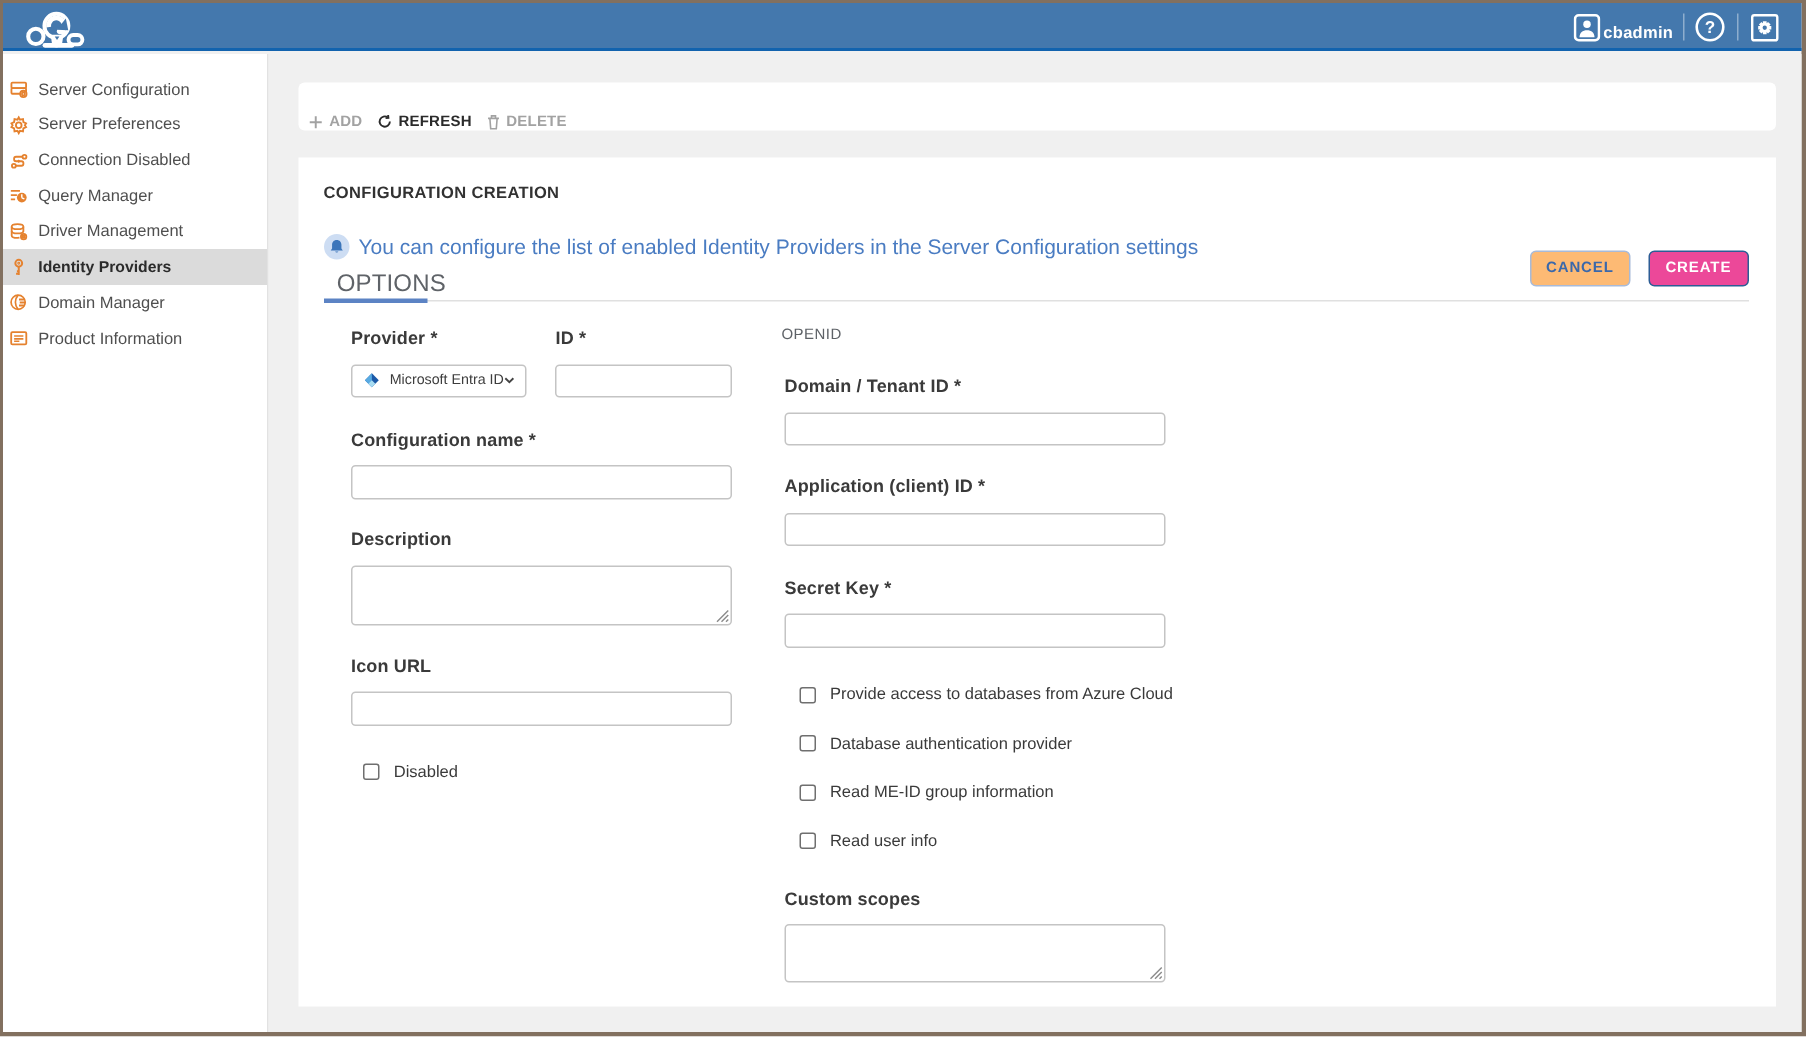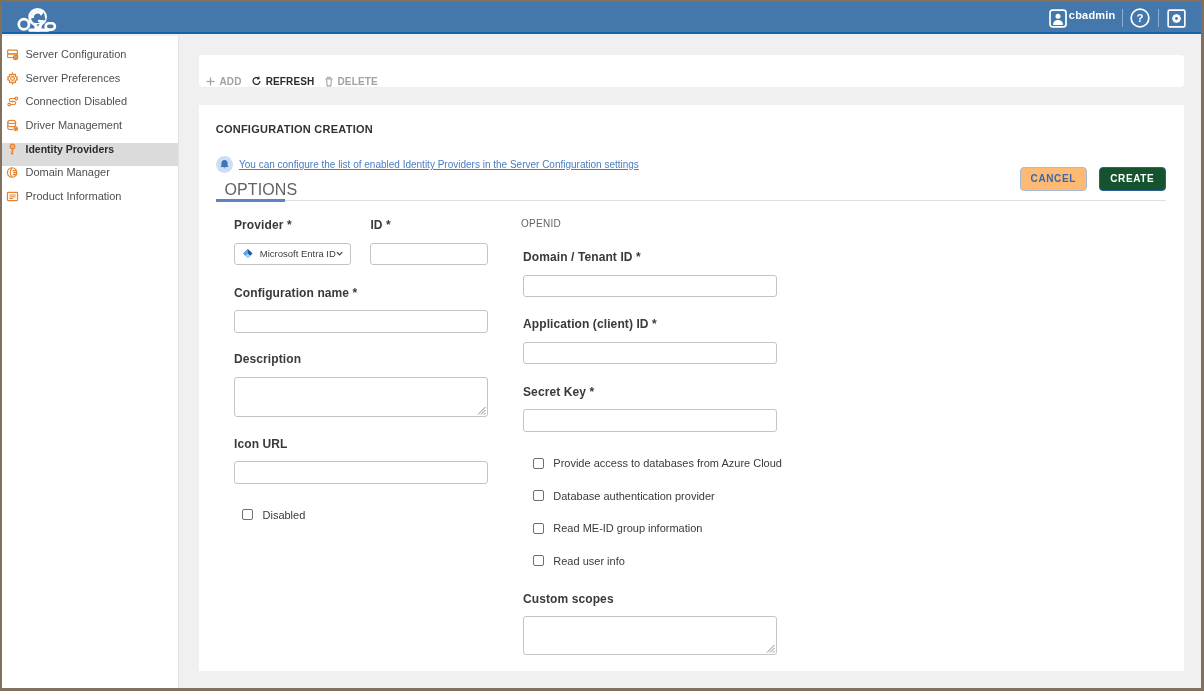--- a/index.html
+++ b/index.html
@@ -4,44 +4,44 @@
 <style>
 * { margin:0; padding:0; box-sizing:border-box; }
 html,body { width:1204px; height:691px; overflow:hidden; }
 body { font-family:"Liberation Sans", sans-serif; }
 .frame { width:1204px; height:691px; border:2px solid #82705f; border-right-width:3px; border-bottom-width:3px; background:#f0f0f0; position:relative; }
 .topbar { position:absolute; left:0; top:0; width:100%; height:32px; background:#4478ad; border-bottom:2px solid #1263ae; }
 .logo { position:absolute; left:13.5px; top:3px; }
 .topright { position:absolute; right:15.5px; top:0; height:32px; display:flex; align-items:center; color:#fff; }
 .usrname { font-size:11px; font-weight:bold; color:#fff; margin-left:2px; letter-spacing:0.2px; }
 .sep { width:1px; height:18px; background:rgba(255,255,255,0.4); }
-.iconbtn { display:flex; align-items:flex-start; }
+.iconbtn { display:flex; align-items:flex-end; }
 .sidebar { position:absolute; left:0; top:34px; bottom:0; width:177px; background:#fff; border-right:1px solid #e2e2e2; padding-top:11.9px; }
-.sitem { height:23.7px; display:flex; align-items:flex-start; padding-left:4px; font-size:11px; color:#4f4f4f; }
+.sitem { height:23.7px; display:flex; align-items:center; padding-left:4px; font-size:11px; color:#4f4f4f; }
 .sitem svg { flex:0 0 13px; }
 .sitem .lbl { padding-left:6.5px; }
 .sitem.sel { background:#dbdbdb; color:#2b2b2b; font-weight:bold; font-size:10.5px; }
 .main { position:absolute; left:178px; top:34px; right:0; bottom:0; background:#f0f0f0; }
 .toolbar { position:absolute; left:18.5px; top:18.5px; width:985px; height:32px; background:#fff; border-radius:4px; display:flex; align-items:flex-end; padding-left:7.5px; }
 .tbtn { display:flex; align-items:center; font-size:10px; font-weight:bold; letter-spacing:0.15px; margin-right:10.5px; }
 .tbtn svg { margin-right:4.5px; }
 .tbtn.dis { color:#a2a2a2; }
 .tbtn.en { color:#2b2b2b; }
 .card { position:absolute; left:18.5px; top:68.5px; width:985px; height:566.5px; background:#fff; }
 .title { position:absolute; left:17.2px; top:19px; font-size:11px; line-height:11px; font-weight:bold; color:#323232; letter-spacing:0.25px; }
 .inforow { position:absolute; left:17px; top:51.4px; height:17px; display:flex; align-items:center; }
 .infocircle { width:17px; height:17px; border-radius:50%; background:#cdddf3; display:flex; align-items:center; justify-content:center; margin-right:6.5px; }
-.infotext { font-size:10px; color:#4a7cc2;text-decoration:underline; }
+.infotext { font-size:14px; color:#4a7cc2; }
 .tabtext { position:absolute; left:26px; top:80px; font-size:16px; line-height:10.5px; color:#5f6368; letter-spacing:0.1px; }
 .tabline { position:absolute; left:17.5px; top:94.7px; width:68.7px; height:2.5px; background:#5c83c4; z-index:2; }
 .grayline { position:absolute; left:17.5px; top:95.5px; width:950px; height:1px; background:#e0e0e0; }
 .btns { position:absolute; left:821px; top:62.5px; display:flex; gap:11.5px; }
 .btn { width:67.5px; height:23.5px; border-radius:4px; font-size:10px; font-weight:bold; letter-spacing:0.6px; display:flex; align-items:center; justify-content:center; }
 .btn.cancel { background:#fdba74; border:1px solid #a8bad8; color:#3a68ab; }
-.btn.create { background:#14532d; border:1px solid #2d5d95; color:#fff; }
+.btn.create { background:#ec4899; border:1px solid #2d5d95; color:#fff; }
 .col { position:absolute; }
 .colL { left:35.5px; top:114.9px; width:253.5px; }
 .colR { left:324.5px; top:114.4px; width:254px; }
 label.f { display:block; font-size:12px; font-weight:bold; color:#3a3a3a; line-height:12px; margin-bottom:11.2px; letter-spacing:0.1px; }
 .ibox { height:22.8px; border:1px solid #c4c4c4; border-radius:3px; background:#fff; }
 .tbox { height:40px; border:1px solid #c4c4c4; border-radius:3px; background:#fff; position:relative; }
 .rsz { position:absolute; right:1px; bottom:1px; }
 .row2 { display:flex; gap:19.4px; }
 .fw117 { width:117px; }
 .fw117b { width:117.5px; }
@@ -130,20 +130,35 @@
     <div class="sitem">
         <svg width="13" height="13" viewBox="0 0 16 16" fill="none" stroke="#e5822f" stroke-width="1.5">
           <path d="M 11.5 4.3 L 5.8 4.3 C 3.6 4.3 3.6 8 5.8 8 L 10.2 8 C 12.4 8 12.4 11.7 10.2 11.7 L 5.5 11.7"></path>
           <circle cx="12.7" cy="4.3" r="1.6"></circle>
           <circle cx="4" cy="11.7" r="1.6"></circle>
           <path d="M 8 6.6 L 9.4 8 L 8 9.4 L 6.6 8 Z" fill="#e5822f" stroke="none"></path>
         </svg>
         <span class="lbl">Connection Disabled</span>
       </div>
     <div class="sitem">
+        <svg width="13" height="13" viewBox="0 0 16 16">
+          <g stroke="#e5822f" stroke-width="1.5">
+            <line x1="1.5" y1="4" x2="9" y2="4"></line>
+            <line x1="1.5" y1="7.5" x2="6.5" y2="7.5"></line>
+            <line x1="1.5" y1="11" x2="5" y2="11"></line>
+          </g>
+          <circle cx="10.5" cy="9.5" r="4" fill="#e5822f"></circle>
+          <g stroke="#fff" stroke-width="1.2">
+            <line x1="10.5" y1="9.7" x2="10.5" y2="6.8"></line>
+            <line x1="10.5" y1="9.7" x2="12.6" y2="10.6"></line>
+          </g>
+        </svg>
+        <span class="lbl">Query Manager</span>
+      </div>
+    <div class="sitem">
         <svg width="13" height="13" viewBox="0 0 16 16" fill="none" stroke="#e5822f" stroke-width="1.5">
           <ellipse cx="7" cy="3.8" rx="4.8" ry="2"></ellipse>
           <path d="M2.2 3.8 L2.2 11 C2.2 12.1 4.3 13 7 13 C7.6 13 8.1 13 8.6 12.9 M11.8 3.8 L11.8 7.5"></path>
           <path d="M2.2 7.4 C2.2 8.5 4.3 9.4 7 9.4 C9.7 9.4 11.8 8.5 11.8 7.4"></path>
           <circle cx="12" cy="12" r="2.2" fill="#fff"></circle>
           <circle cx="12" cy="12" r="0.9"></circle>
         </svg>
         <span class="lbl">Driver Management</span>
       </div>
     <div class="sitem sel">

